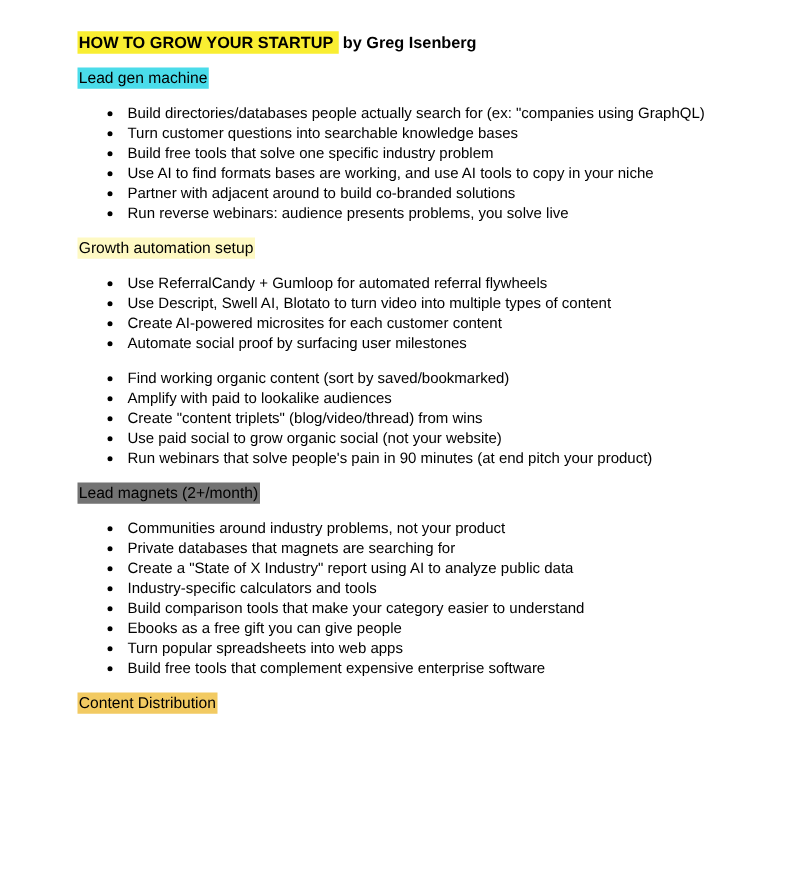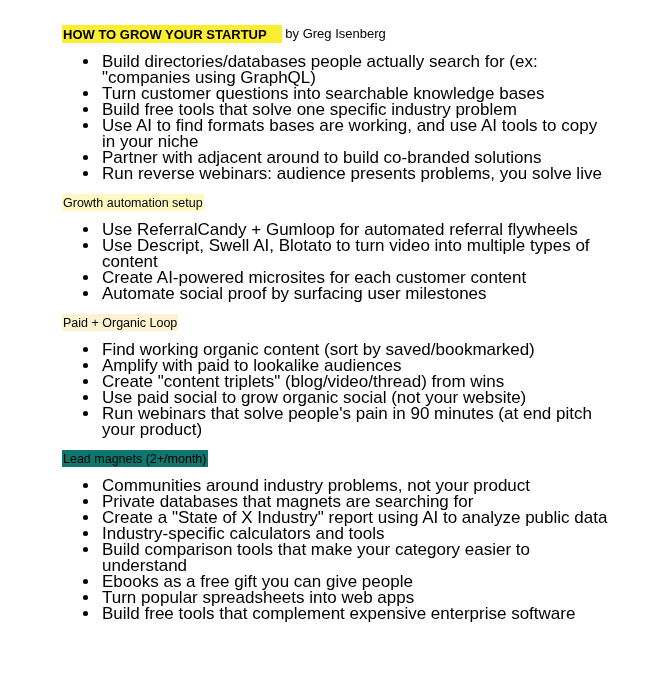--- a/index.html
+++ b/index.html
@@ -23,50 +23,51 @@
     font-size: 13px;
     line-height: 16px;
     font-weight: bold;
     margin: 0 0 12px 0;
     white-space: nowrap;
   }
   .hl {
     padding: 1.5px 1px;
   }
   .title-hl {
-    padding-right: 15px; 
+    padding-right: 4px; 
   }
   .byline {
-    font-weight: normal;
+    font-weight: bold;
   }
   .section-heading {
     font-size: 12.5px;
     line-height: 16px;
     margin: 12px 0;
     font-weight: normal;
   }
   ul.bullets {
     margin: 12px 0;
     padding-left: 38px;
-    font-size: 17px;
+    font-size: 12px;
     line-height: 16px;
   }
   ul.bullets li {
     margin: 0;
     padding-left: 2px;
   }
 </style>
 </head>
 <body>
 
 <div class="doc">
 
   <p class="title-line"><span class="hl title-hl" style="background-color: rgb(249, 238, 50);">HOW TO GROW YOUR STARTUP</span> <span class="byline">by Greg Isenberg</span></p>
 
   <div>
+    <p class="section-heading"><span class="hl" style="background-color: rgb(74, 220, 234);">Lead gen machine</span></p>
     <ul class="bullets">
       <li>Build directories/databases people actually search for (ex: "companies using GraphQL)</li>
       <li>Turn customer questions into searchable knowledge bases</li>
       <li>Build free tools that solve one specific industry problem</li>
       <li>Use AI to find formats bases are working, and use AI tools to copy in your niche</li>
       <li>Partner with adjacent around to build co-branded solutions</li>
       <li>Run reverse webinars: audience presents problems, you solve live</li>
     </ul>
   </div>
 
@@ -74,40 +75,40 @@
     <p class="section-heading"><span class="hl" style="background-color: #fef9c3;">Growth automation setup</span></p>
     <ul class="bullets">
       <li>Use ReferralCandy + Gumloop for automated referral flywheels</li>
       <li>Use Descript, Swell AI, Blotato to turn video into multiple types of content</li>
       <li>Create AI-powered microsites for each customer content</li>
       <li>Automate social proof by surfacing user milestones</li>
     </ul>
   </div>
 
   <div>
-    <p class="section-heading"><span class="hl" style="background-color: rgb(253, 243, 210);">Paid + Organic Loop</span></p>
     <ul class="bullets">
       <li>Find working organic content (sort by saved/bookmarked)</li>
       <li>Amplify with paid to lookalike audiences</li>
       <li>Create "content triplets" (blog/video/thread) from wins</li>
       <li>Use paid social to grow organic social (not your website)</li>
       <li>Run webinars that solve people's pain in 90 minutes (at end pitch your product)</li>
     </ul>
   </div>
 
   <div>
-    <p class="section-heading"><span class="hl" style="background-color: #0f766e;">Lead magnets (2+/month)</span></p>
+    <p class="section-heading"><span class="hl" style="background-color: #737373;">Lead magnets (2+/month)</span></p>
     <ul class="bullets">
       <li>Communities around industry problems, not your product</li>
       <li>Private databases that magnets are searching for</li>
       <li>Create a "State of X Industry" report using AI to analyze public data</li>
       <li>Industry-specific calculators and tools</li>
       <li>Build comparison tools that make your category easier to understand</li>
       <li>Ebooks as a free gift you can give people</li>
       <li>Turn popular spreadsheets into web apps</li>
       <li>Build free tools that complement expensive enterprise software</li>
     </ul>
   </div>
 
   <div>
+    <p class="section-heading"><span class="hl" style="background-color: rgb(242, 202, 98);">Content Distribution</span></p>
   </div>
 
 </div>
 
 </body></html>

